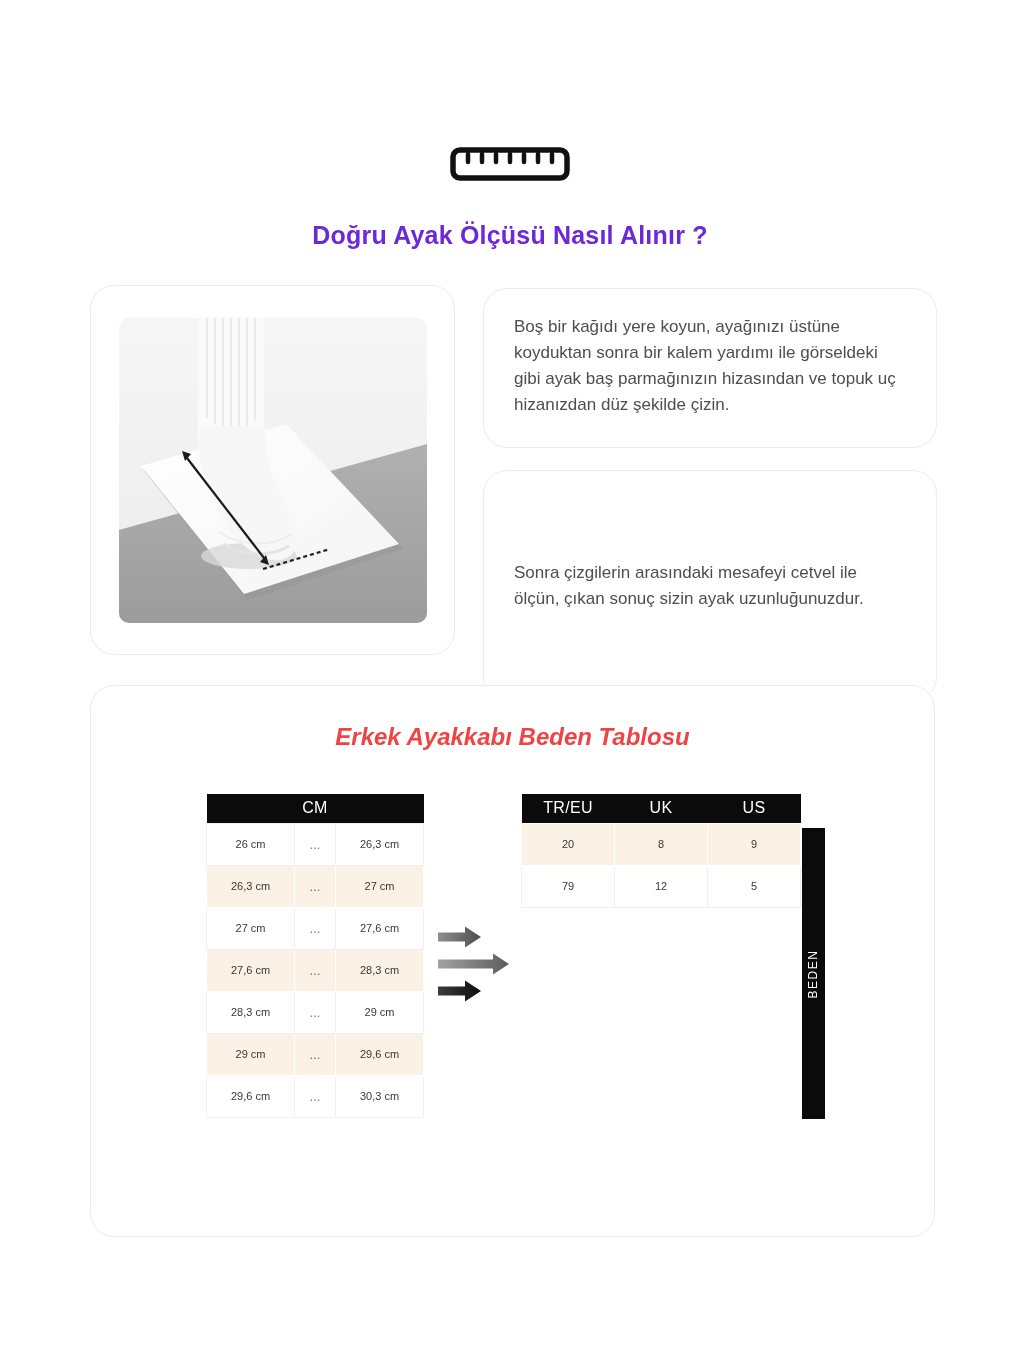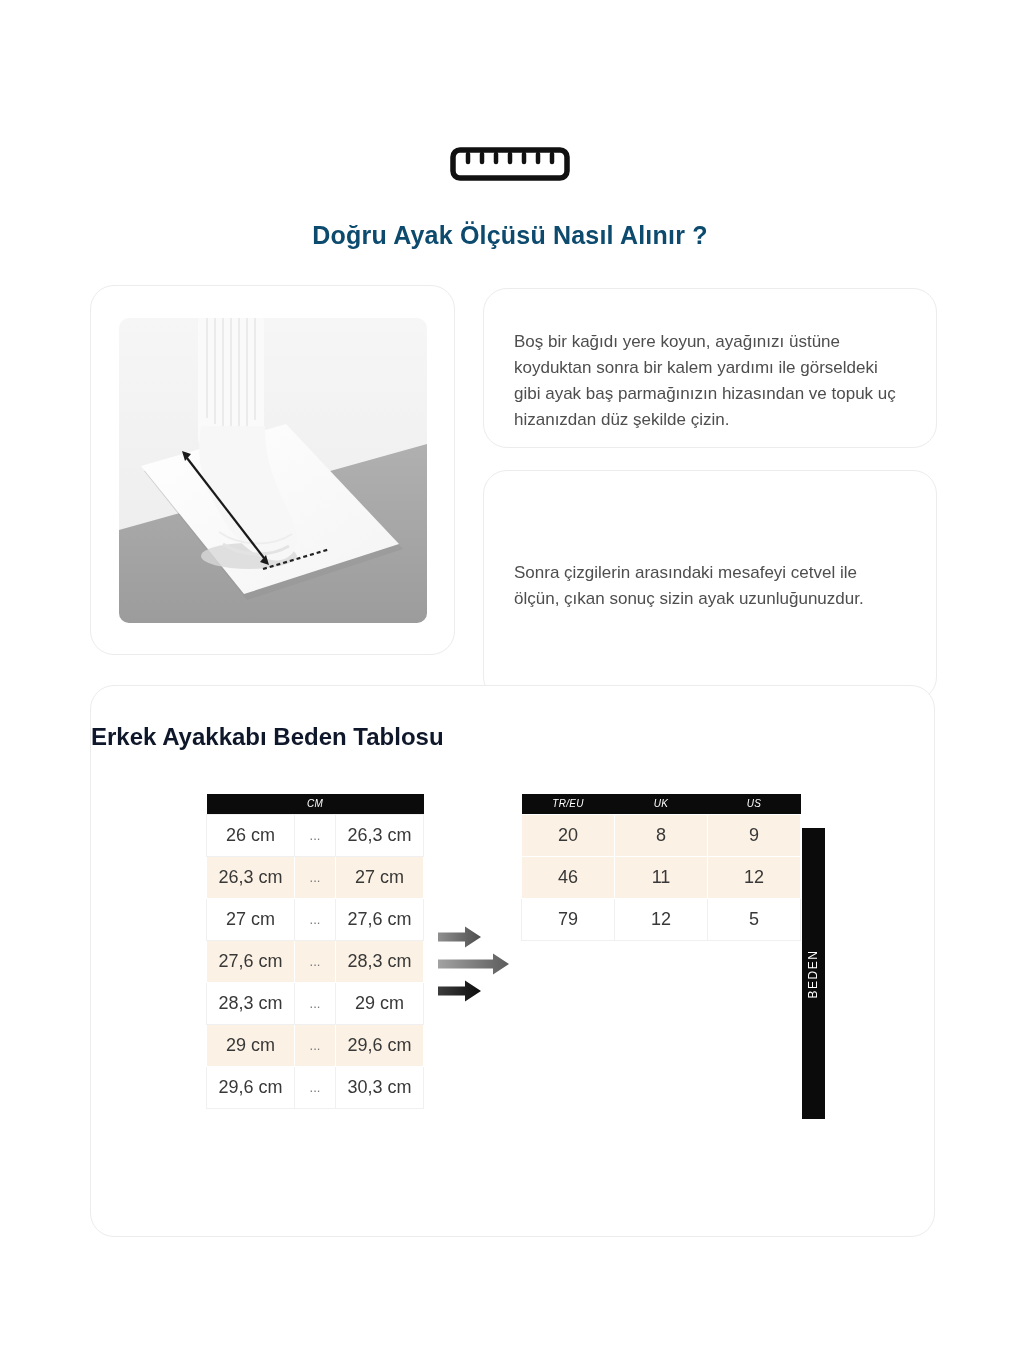--- a/index.html
+++ b/index.html
@@ -8,51 +8,51 @@
     width: 1020px; height: 1360px; position: relative;
     font-family: "Liberation Sans", "DejaVu Sans", sans-serif;
     color: #1a1a1a;
   }
   .ruler-wrap {
     position: absolute; top: 147px; left: 0; width: 1020px;
     display: flex; justify-content: center;
   }
   .page-title {
     position: absolute; top: 221px; left: 0; width: 1020px;
-    text-align: center; font-size: 25px; font-weight: 700; color: #0c4a6e;
+    text-align: center; font-size: 25px; font-weight: 700; color: #6d28d9;
     letter-spacing: .2px;
   }
   .card {
     position: absolute; background: #fff;
     border: 1px solid #ececec; border-radius: 24px;
   }
   .card-photo { left: 90px; top: 285px; width: 365px; height: 370px; }
   .photo-frame {
     position: absolute; left: 28px; top: 32px; width: 308px; height: 305px;
     border-radius: 10px; overflow: hidden;
   }
-  .card-step1 { left: 483px; top: 288px; width: 454px; height: 160px; padding: 40px 30px; }
+  .card-step1 { left: 483px; top: 288px; width: 454px; height: 160px; padding: 25px 30px; }
   .card-step2 { left: 483px; top: 470px; width: 454px; height: 231px; padding: 25px 30px;
                 display: flex; align-items: center; }
   .step-text { font-size: 17px; line-height: 1.53; color: #4e4e4e; }
 
   .card-sizes { left: 90px; top: 685px; width: 845px; height: 552px; }
   .section-title {
     position: absolute; top: 37px; left: 0; width: 100%;
-    font-size: 24px; font-weight: 700; color: #0f172a;
+    text-align: center; font-size: 24px; font-weight: 700; color: #ef4444; font-style: italic;
   }
   table { border-collapse: collapse; table-layout: fixed; }
   .cm-table { position: absolute; left: 115px; top: 108px; width: 217px; }
   .eu-table { position: absolute; left: 430px; top: 108px; width: 280px; }
   th {
     background: #0b0b0b; color: #ffffff; font-weight: 400;
-    font-size: 10px; height: 20px; text-align: center; letter-spacing: .3px; font-style: italic;
+    font-size: 16px; height: 29px; text-align: center; letter-spacing: .3px;
   }
   td {
-    height: 42px; text-align: center; font-size: 18px; color: #383838;
+    height: 42px; text-align: center; font-size: 11px; color: #383838;
     border: 1px solid #f0f0f0; background: #ffffff;
   }
   tr.alt td { background: #fbf1e4; border-color: #ffffff; }
   td.dots { font-size: 13px; color: #777; }
   .cm-table col.c-val { width: 88px; }
   .cm-table col.c-dot { width: 41px; }
   .eu-table col { width: 93px; }
 
   .beden-bar {
     position: absolute; left: 711px; top: 142px; width: 23px; height: 291px;
@@ -235,25 +235,20 @@
         <th>UK</th>
         <th>US</th>
       </tr>
     </thead>
     <tbody>
       <tr class="alt">
         <td>20</td>
         <td>8</td>
         <td>9</td>
       </tr>
-      <tr class="alt">
-        <td>46</td>
-        <td>11</td>
-        <td>12</td>
-      </tr>
       <tr>
         <td>79</td>
         <td>12</td>
         <td>5</td>
       </tr>
     </tbody>
   </table>
 
   <div class="beden-bar">
     <span>BEDEN</span>

